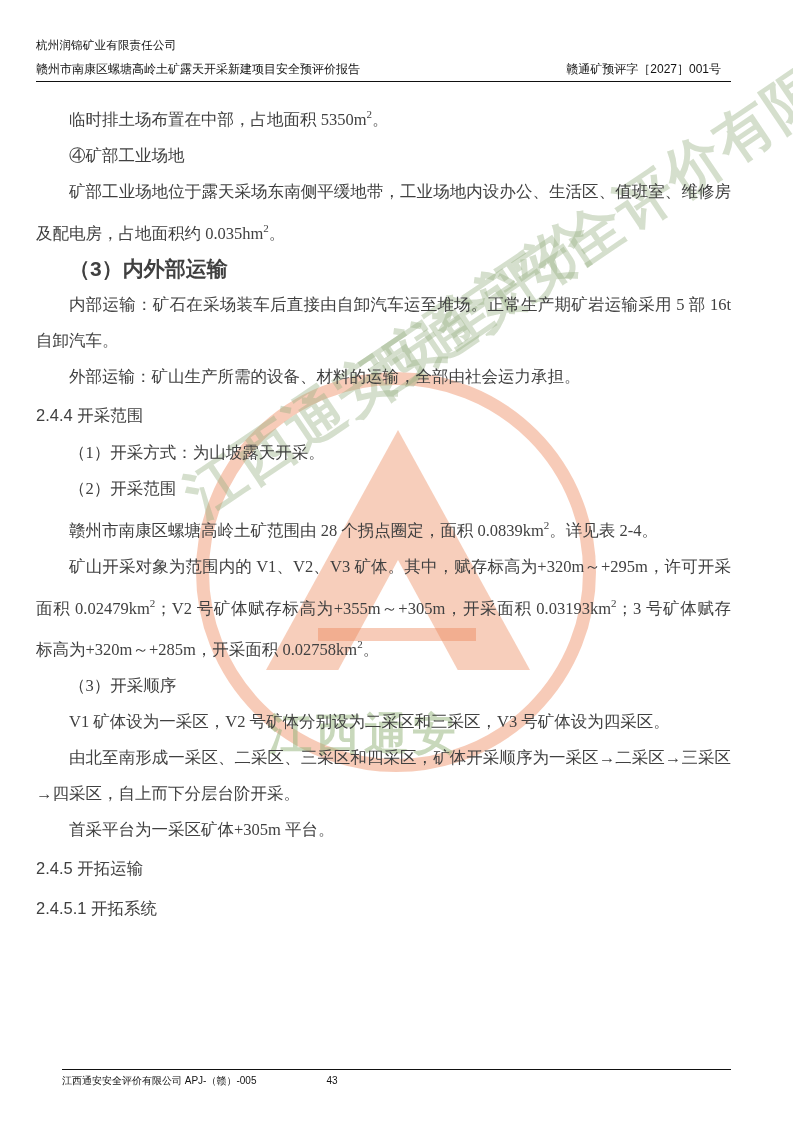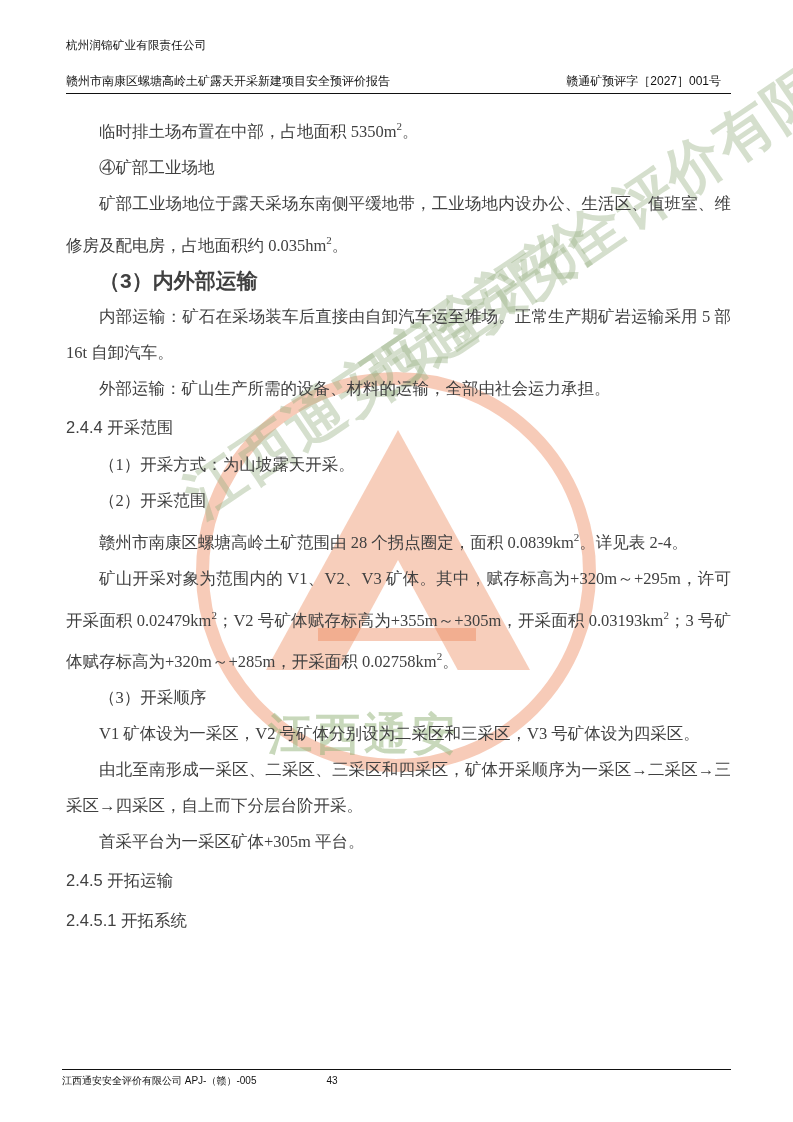--- a/index.html
+++ b/index.html
@@ -15,21 +15,21 @@
     position: relative;
     overflow: hidden;
   }
 
   .page {
     position: absolute;
     left: 0; top: 0;
     width: 793px;
     height: 1122px;
     box-sizing: border-box;
-    padding: 38px 62px 30px 66px;
+    padding: 38px 62px 30px 36px;
   }
 
   
   .watermark-layer {
     position: absolute;
     left: 0; top: 0;
     width: 793px;
     height: 1122px;
     pointer-events: none;
     z-index: 2;
@@ -118,21 +118,21 @@
     font-size: 11.5px;
     color: #111;
     letter-spacing: 0.2px;
   }
   .header-line-2 {
     display: flex;
     justify-content: space-between;
     align-items: flex-end;
     font-size: 12px;
     color: #111;
-    margin-top: 20px;
+    margin-top: 8px;
     padding-bottom: 3px;
     border-bottom: 1.1px solid #111;
   }
   .header-right {
     padding-right: 10px;
   }
 
   
   .doc-body {
     position: relative;

